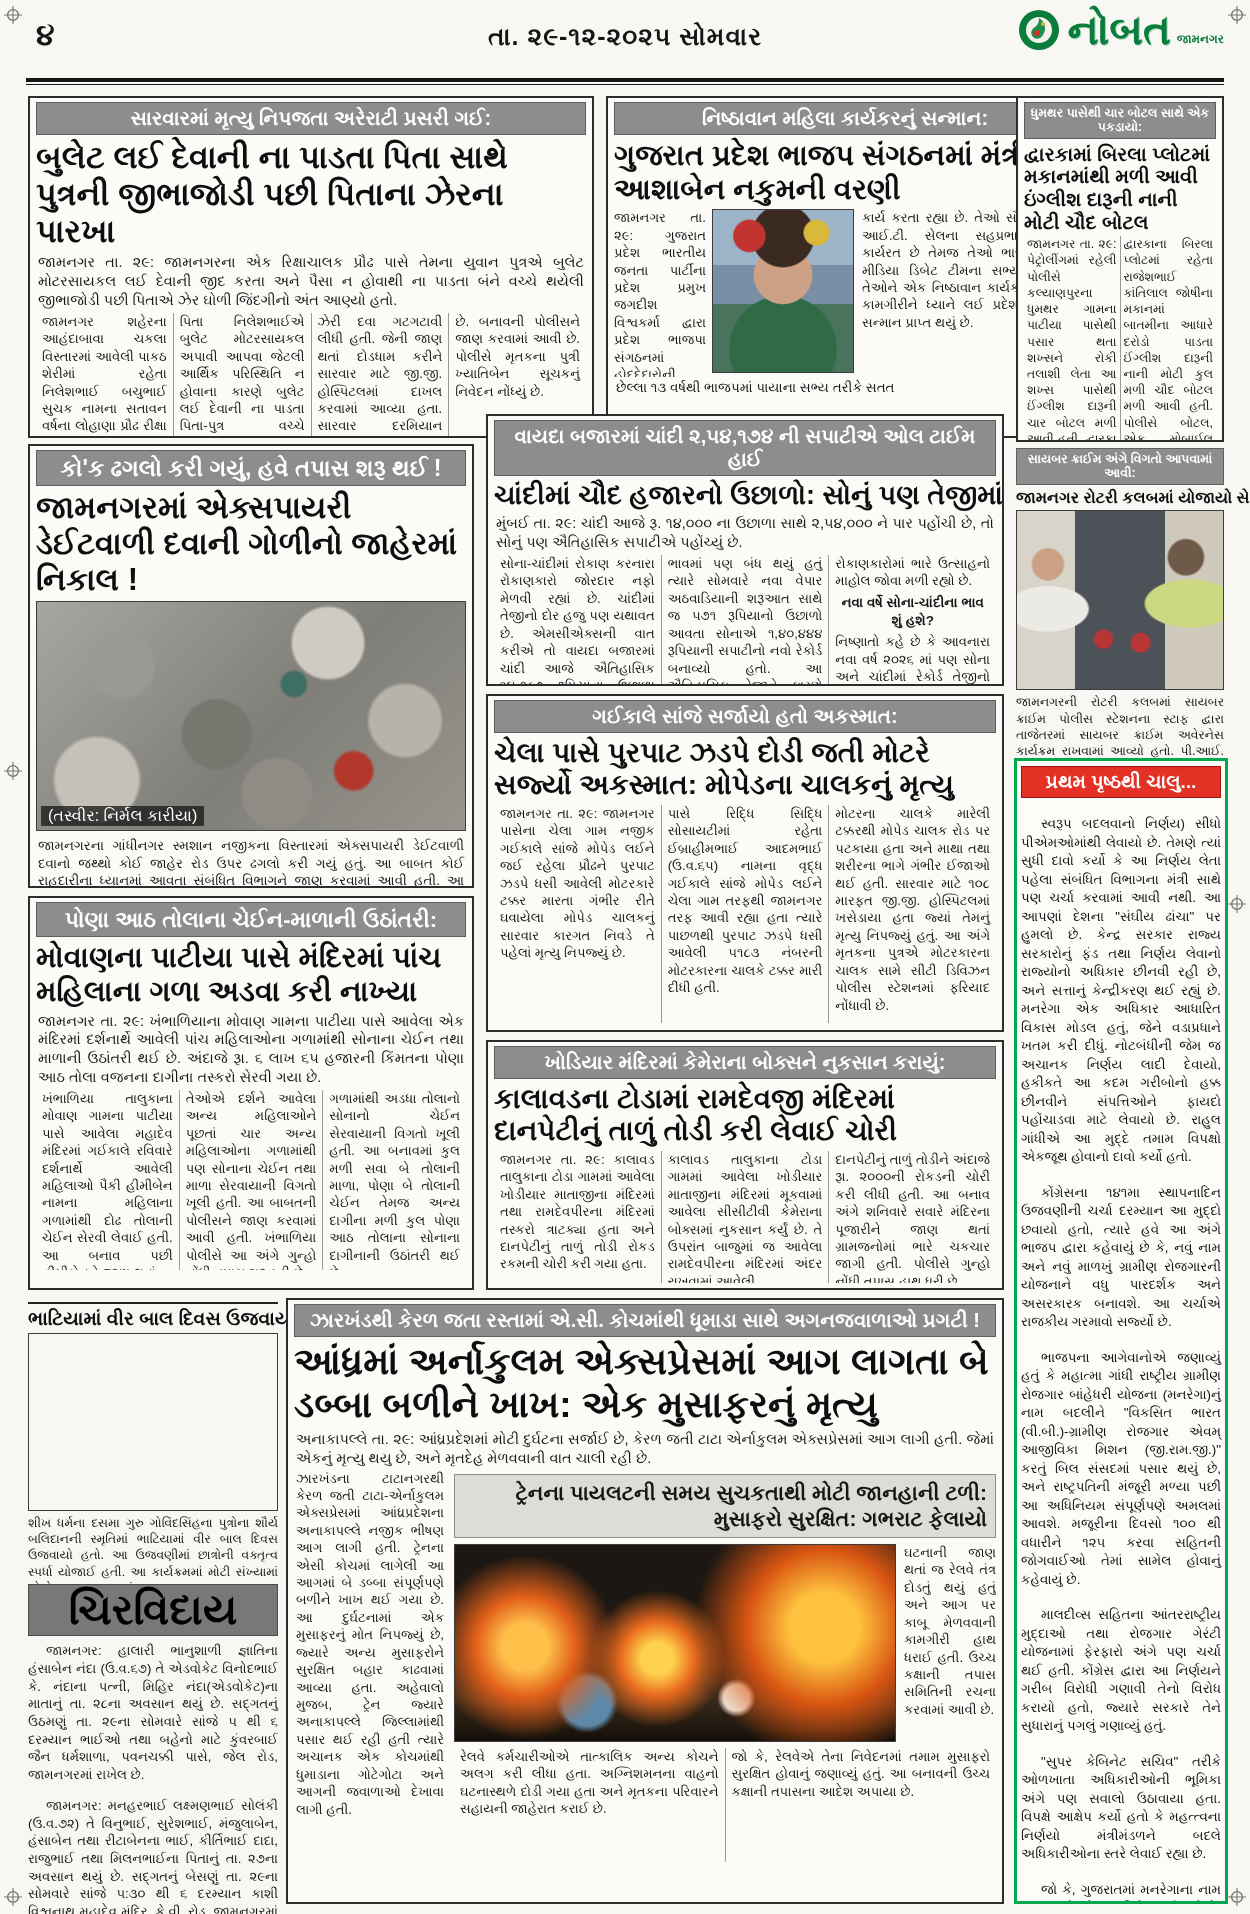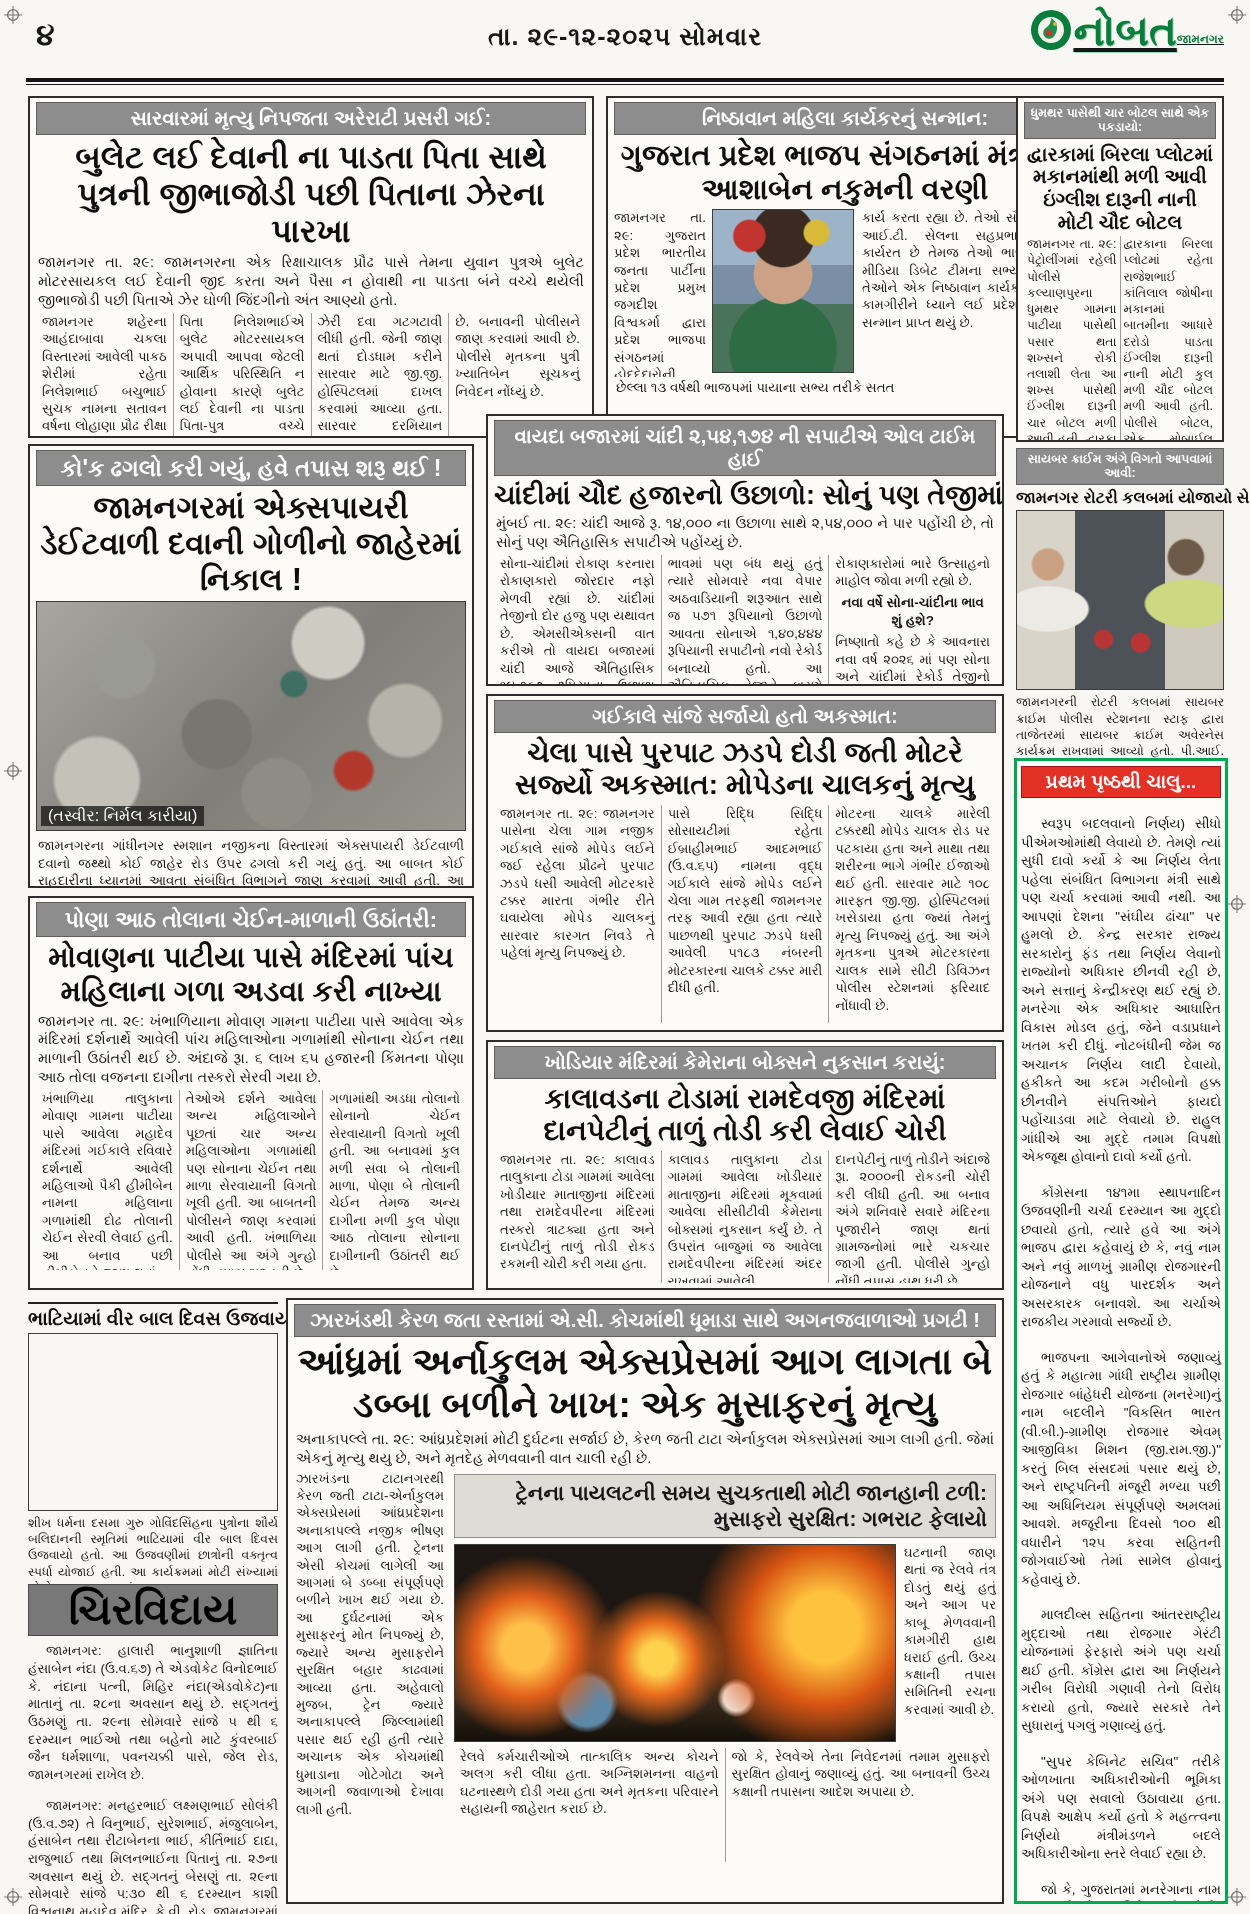--- a/index.html
+++ b/index.html
@@ -3,34 +3,34 @@
 <meta charset="utf-8">
 <style>
   html,body{margin:0;padding:0;background:#e8e6e0;}
   .page{position:relative;width:1250px;height:1914px;margin:0 auto;background:#f8f7f3;
         font-family:"Liberation Sans","DejaVu Sans",sans-serif;color:#161616;overflow:hidden;}
   .abs{position:absolute;box-sizing:border-box;}
 
   
   .pageno{font-size:30px;font-weight:bold;}
   .pagedate{text-align:center;font-size:25px;font-weight:bold;letter-spacing:1px;}
-  .logo{display:flex;align-items:flex-end;text-decoration:underline;}
+  .logo{display:flex;align-items:center;gap:6px;}
   .logo-title{font-size:42px;font-weight:800;color:#0a7c3c;text-shadow:1px 1px 0 #9fd3b4;line-height:1;}
   .logo-sub{font-size:12px;font-weight:bold;color:#0a7c3c;align-self:flex-end;margin-bottom:6px;}
   .hrule{border-top:4px solid #151515;border-bottom:1px solid #151515;height:7px;}
 
   .regmark{width:18px;height:18px;opacity:.8;}
 
   
   .article{border:2px solid #2d2d2d;background:#fcfbf8;padding:4px 6px;overflow:hidden;}
   .noborder{border:none;background:transparent;}
   .kicker{background:#8d8d8d;color:#ffffff;font-weight:bold;text-align:center;
           padding:4px 2px;font-size:20px;line-height:1.15;border:1px solid #5f5f5f;}
   .kicker.small{font-size:12.5px;padding:3px 1px;}
-  .headline{font-weight:800;text-align:center;color:#0e0e0e;line-height:1.16;margin:4px 0 3px 0;}
+  .headline{font-weight:800;text-align:left;color:#0e0e0e;line-height:1.16;margin:4px 0 3px 0;}
   .intro{font-size:14.5px;line-height:1.3;text-align:justify;margin:2px 2px;}
   .cols{display:flex;margin-top:3px;}
   .bcol{flex:1;font-size:13.2px;line-height:1.32;text-align:justify;padding:0 6px;overflow:hidden;}
   .bcol + .bcol{border-left:1px solid #9a9a9a;}
   .subhead-inline{font-weight:bold;text-align:center;font-size:13.5px;margin:4px 0;}
 
   
   .photo{position:relative;border:1px solid #3c3c3c;overflow:hidden;}
   .credit{position:absolute;left:4px;bottom:4px;background:rgba(25,25,25,.78);color:#fff;
           font-size:16px;padding:1px 7px;}

